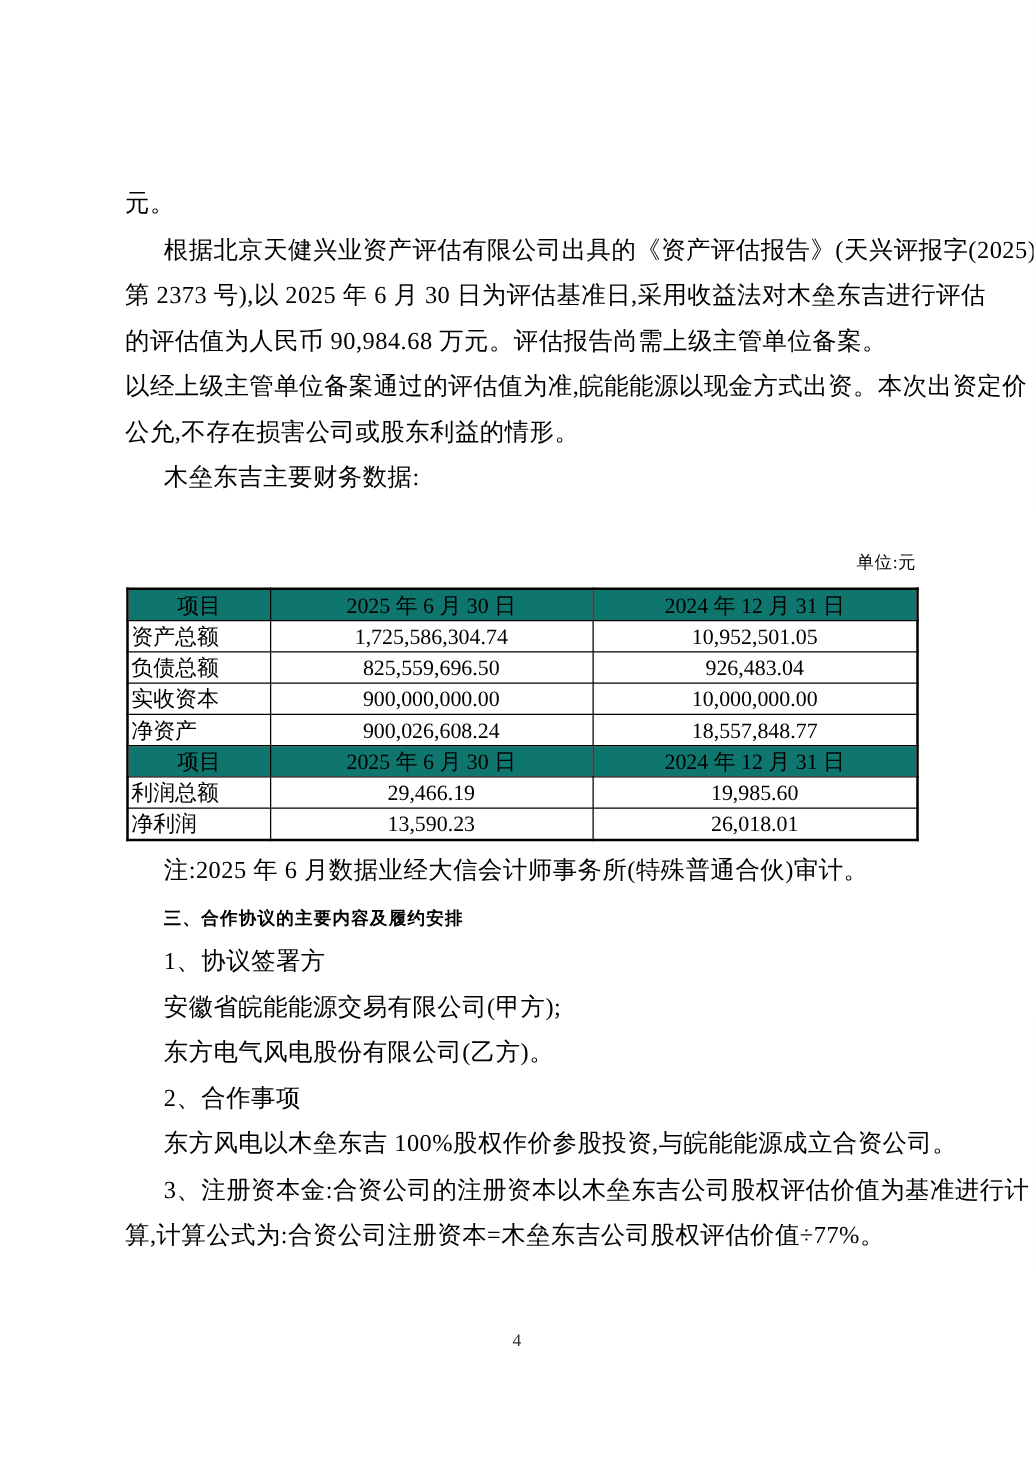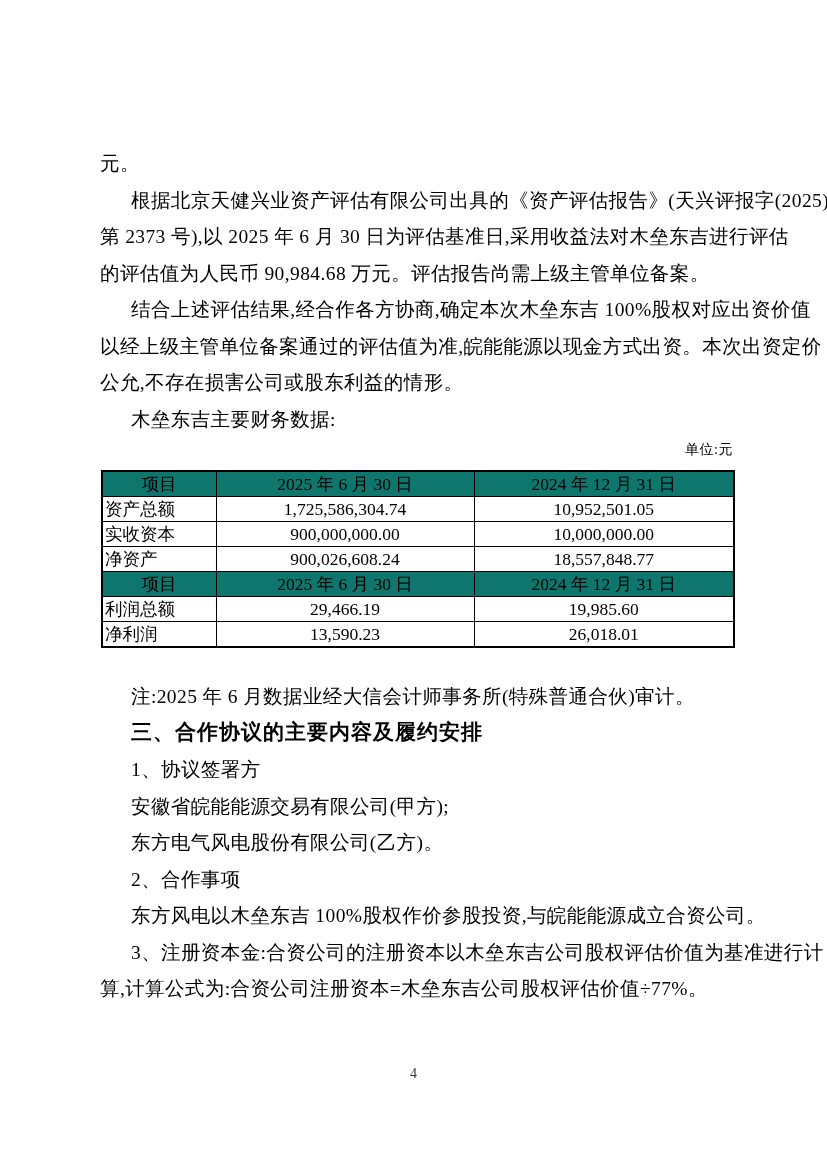--- a/index.html
+++ b/index.html
@@ -19,22 +19,22 @@
     display:block;
     white-space:pre;
     font-size:19.5px;
     line-height:36.5px;
     height:36.5px;
     letter-spacing:0.4px;
   }
   .line.indent{padding-left:31px;}
   .line.bold{
     font-weight:bold;
-    font-family:Liberation Mono, monospace;
-    font-size:21px;
+    font-family:Liberation Sans, sans-serif;
+    font-size:14px;
     letter-spacing:1px;
   }
   #unit-label{
     position:absolute;
     top:441px;right:94px;
     font-size:14px;
     letter-spacing:0.5px;
   }
   table.fin{
     position:absolute;
@@ -67,21 +67,20 @@
 </head>
 <body>
 
 <div class="page">
 
   <div class="flow" id="pre-lines">
       <div class="line">元。</div>
       <div class="line indent">根据北京天健兴业资产评估有限公司出具的《资产评估报告》(天兴评报字(2025)</div>
       <div class="line">第 2373 号),以 2025 年 6 月 30 日为评估基准日,采用收益法对木垒东吉进行评估</div>
       <div class="line">的评估值为人民币 90,984.68 万元。评估报告尚需上级主管单位备案。</div>
-      <div class="line indent">结合上述评估结果,经合作各方协商,确定本次木垒东吉 100%股权对应出资价值</div>
       <div class="line">以经上级主管单位备案通过的评估值为准,皖能能源以现金方式出资。本次出资定价</div>
       <div class="line">公允,不存在损害公司或股东利益的情形。</div>
       <div class="line indent">木垒东吉主要财务数据:</div>
     </div>
 
   <div id="unit-label">单位:元</div>
 
   <table class="fin" id="fin-table">
     <colgroup>
       <col style="width:114px">
@@ -91,20 +90,25 @@
     <tbody id="fin-table-body">
         <tr class="hrow">
           <td>项目</td>
           <td>2025 年 6 月 30 日</td>
           <td>2024 年 12 月 31 日</td>
         </tr>
         <tr>
           <td class="c-label">资产总额</td>
           <td>1,725,586,304.74</td>
           <td>10,952,501.05</td>
+        </tr>
+        <tr>
+          <td class="c-label">负债总额</td>
+          <td>825,559,696.50</td>
+          <td>926,483.04</td>
         </tr>
         <tr>
           <td class="c-label">实收资本</td>
           <td>900,000,000.00</td>
           <td>10,000,000.00</td>
         </tr>
         <tr>
           <td class="c-label">净资产</td>
           <td>900,026,608.24</td>
           <td>18,557,848.77</td>

